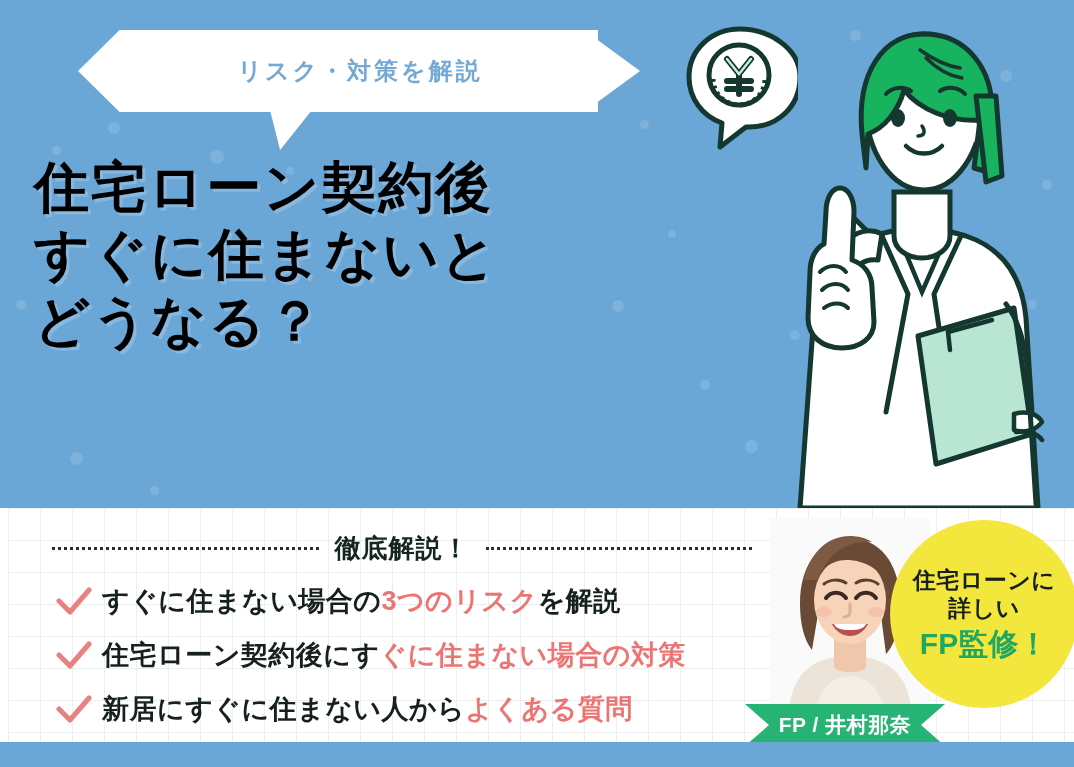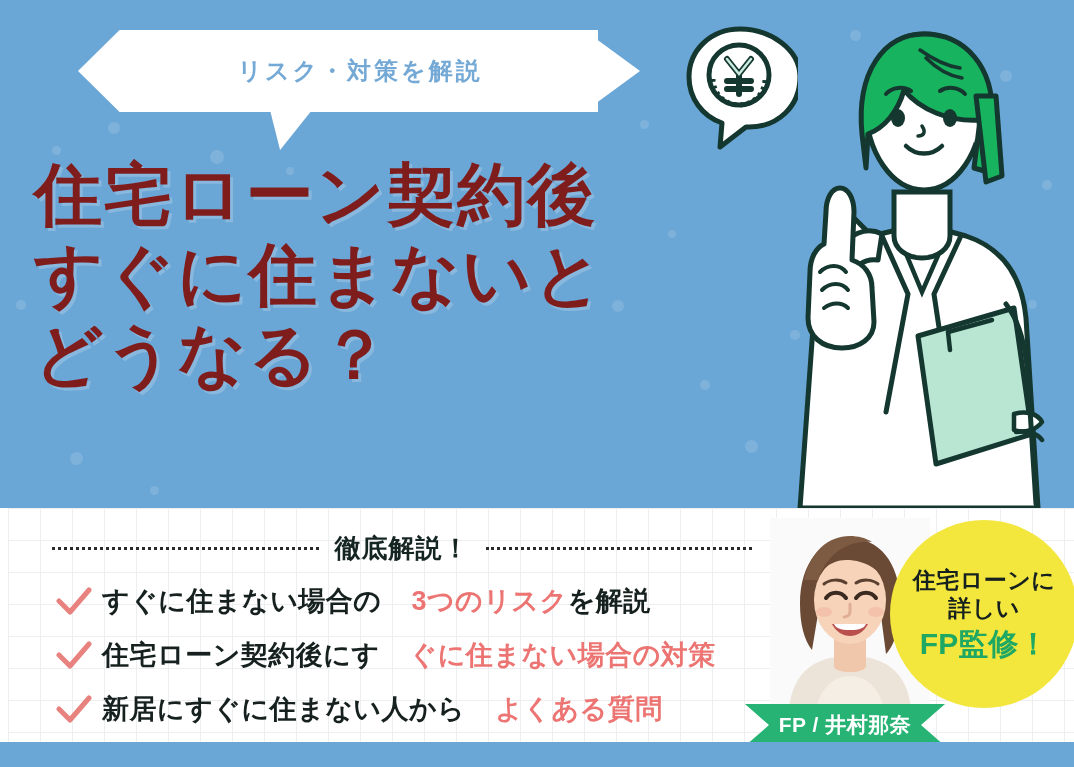--- a/index.html
+++ b/index.html
@@ -37,21 +37,21 @@
   }
   #ribbon-text {
     position: absolute; inset: 0; display: flex; align-items: center; justify-content: center;
     color: #74a9d6; font-size: 24px; font-weight: bold; letter-spacing: 3px;
     padding-left: 44px;
   }
 
   
   #title {
     position: absolute; left: 34px; top: 160px; width: 760px;
-    color: #7f1d1d; font-weight: bold; font-size: 68px; line-height: 1.0;
+    color: #000000; font-weight: bold; font-size: 55px; line-height: 1.0;
     letter-spacing: 2px;
     text-shadow: 3px 3px 0 rgba(255,255,255,.20);
   }
   #title .tline { display: block; white-space: nowrap; margin-bottom: 12px; }
 
   
   #bubble { position: absolute; left: 683px; top: 25px; width: 115px; height: 128px; }
   #bubble svg { display: block; }
 
   
@@ -76,21 +76,21 @@
   #panel-head-text { color: #152521; font-size: 26px; font-weight: bold; letter-spacing: 1px;
     white-space: nowrap; }
 
   
   #bullets { position: absolute; left: 48px; top: 66px; width: 730px; }
   .bullet { display: flex; align-items: center; height: 54px; }
   .check { width: 46px; flex: 0 0 46px; display: flex; align-items: center; }
   .check svg { display: block; }
   .btext { font-size: 27px; font-weight: bold; color: #16211f; letter-spacing: .5px;
     white-space: nowrap; }
-  .btext .hl { color: #ec7573; margin-left: 30px; }
+  .btext .hl { color: #ec7573; }
 
   
   #photo { position: absolute; left: 762px; top: 10px; width: 160px; height: 200px; overflow: hidden; }
   #photo svg { display: block; }
 
   
   #name-ribbon {
     position: absolute; left: 737px; top: 180px; width: 200px; height: 42px;
     background: #27b373;
     clip-path: polygon(0 0, 100% 0, 88% 50%, 100% 100%, 0 100%, 12% 50%);

